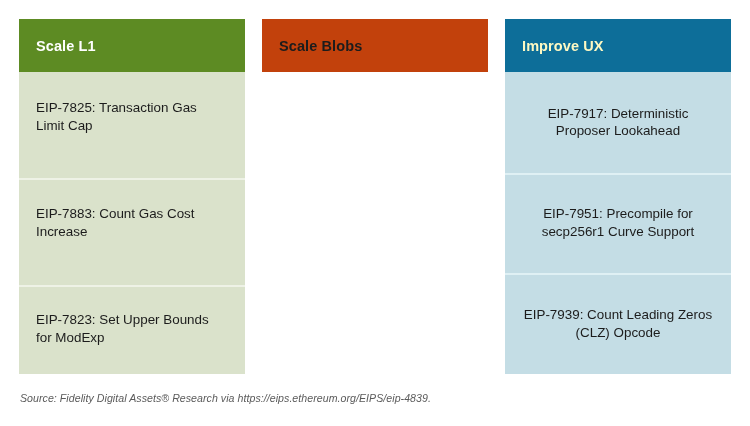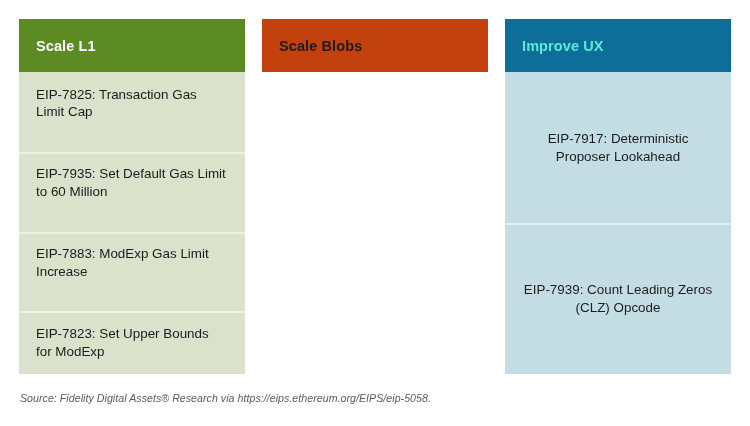--- a/index.html
+++ b/index.html
@@ -72,21 +72,21 @@
   }
   
   .col-green .col-header { background: #5d8b23; color: #ffffff; }
   .col-green .col-body   { background: #dae2cb; gap: 17px; }
   .col-green .card + .card::before { background: #eef2e6; }
 
   .col-gray .col-header { background: #c2410c; color: #1c1c1c; }
   .col-gray .col-body   { background: #f0f0f1; }
   .col-gray .card + .card::before { background: #e3e3e5; }
 
-  .col-blue .col-header { background: #0d6e99; color: #5eead4; text-align: right; }
+  .col-blue .col-header { background: #0d6e99; color: #fef9c3; text-align: right; }
   .col-blue .col-body   { background: #c4dde5; text-align: center; }
   .col-blue .card + .card::before { background: #dff0f4; }
 
   .source {
     position: absolute;
     left: 20px;
     bottom: 22px;
     font-size: 10.6px;
     font-style: italic;
     color: #5a5a5a;
@@ -103,24 +103,21 @@
 
     <div class="column col-green">
       <div class="col-header">
         <span>Scale L1</span>
       </div>
       <div class="col-body">
         <div class="card">
           <span>EIP-7825: Transaction Gas Limit Cap</span>
         </div>
         <div class="card">
-          <span>EIP-7935: Set Default Gas Limit to 60 Million</span>
-        </div>
-        <div class="card">
-          <span>EIP-7883: ModExp Gas Limit Increase</span>
+          <span>EIP-7883: Count Gas Cost Increase</span>
         </div>
         <div class="card">
           <span>EIP-7823: Set Upper Bounds for ModExp</span>
         </div>
       </div>
     </div>
 
     <div class="column col-gray">
       <div class="col-header">
         <span>Scale Blobs</span>
@@ -129,22 +126,25 @@
 
     <div class="column col-blue">
       <div class="col-header">
         <span>Improve UX</span>
       </div>
       <div class="col-body">
         <div class="card">
           <span>EIP-7917: Deterministic Proposer Lookahead</span>
         </div>
         <div class="card">
+          <span>EIP-7951: Precompile for secp256r1 Curve Support</span>
+        </div>
+        <div class="card">
           <span>EIP-7939: Count Leading Zeros (CLZ) Opcode</span>
         </div>
       </div>
     </div>
 
   </div>
 
-  <div class="source">Source: Fidelity Digital Assets® Research via https://eips.ethereum.org/EIPS/eip-5058.</div>
+  <div class="source">Source: Fidelity Digital Assets® Research via https://eips.ethereum.org/EIPS/eip-4839.</div>
 
 </div>
 
 </body></html>

